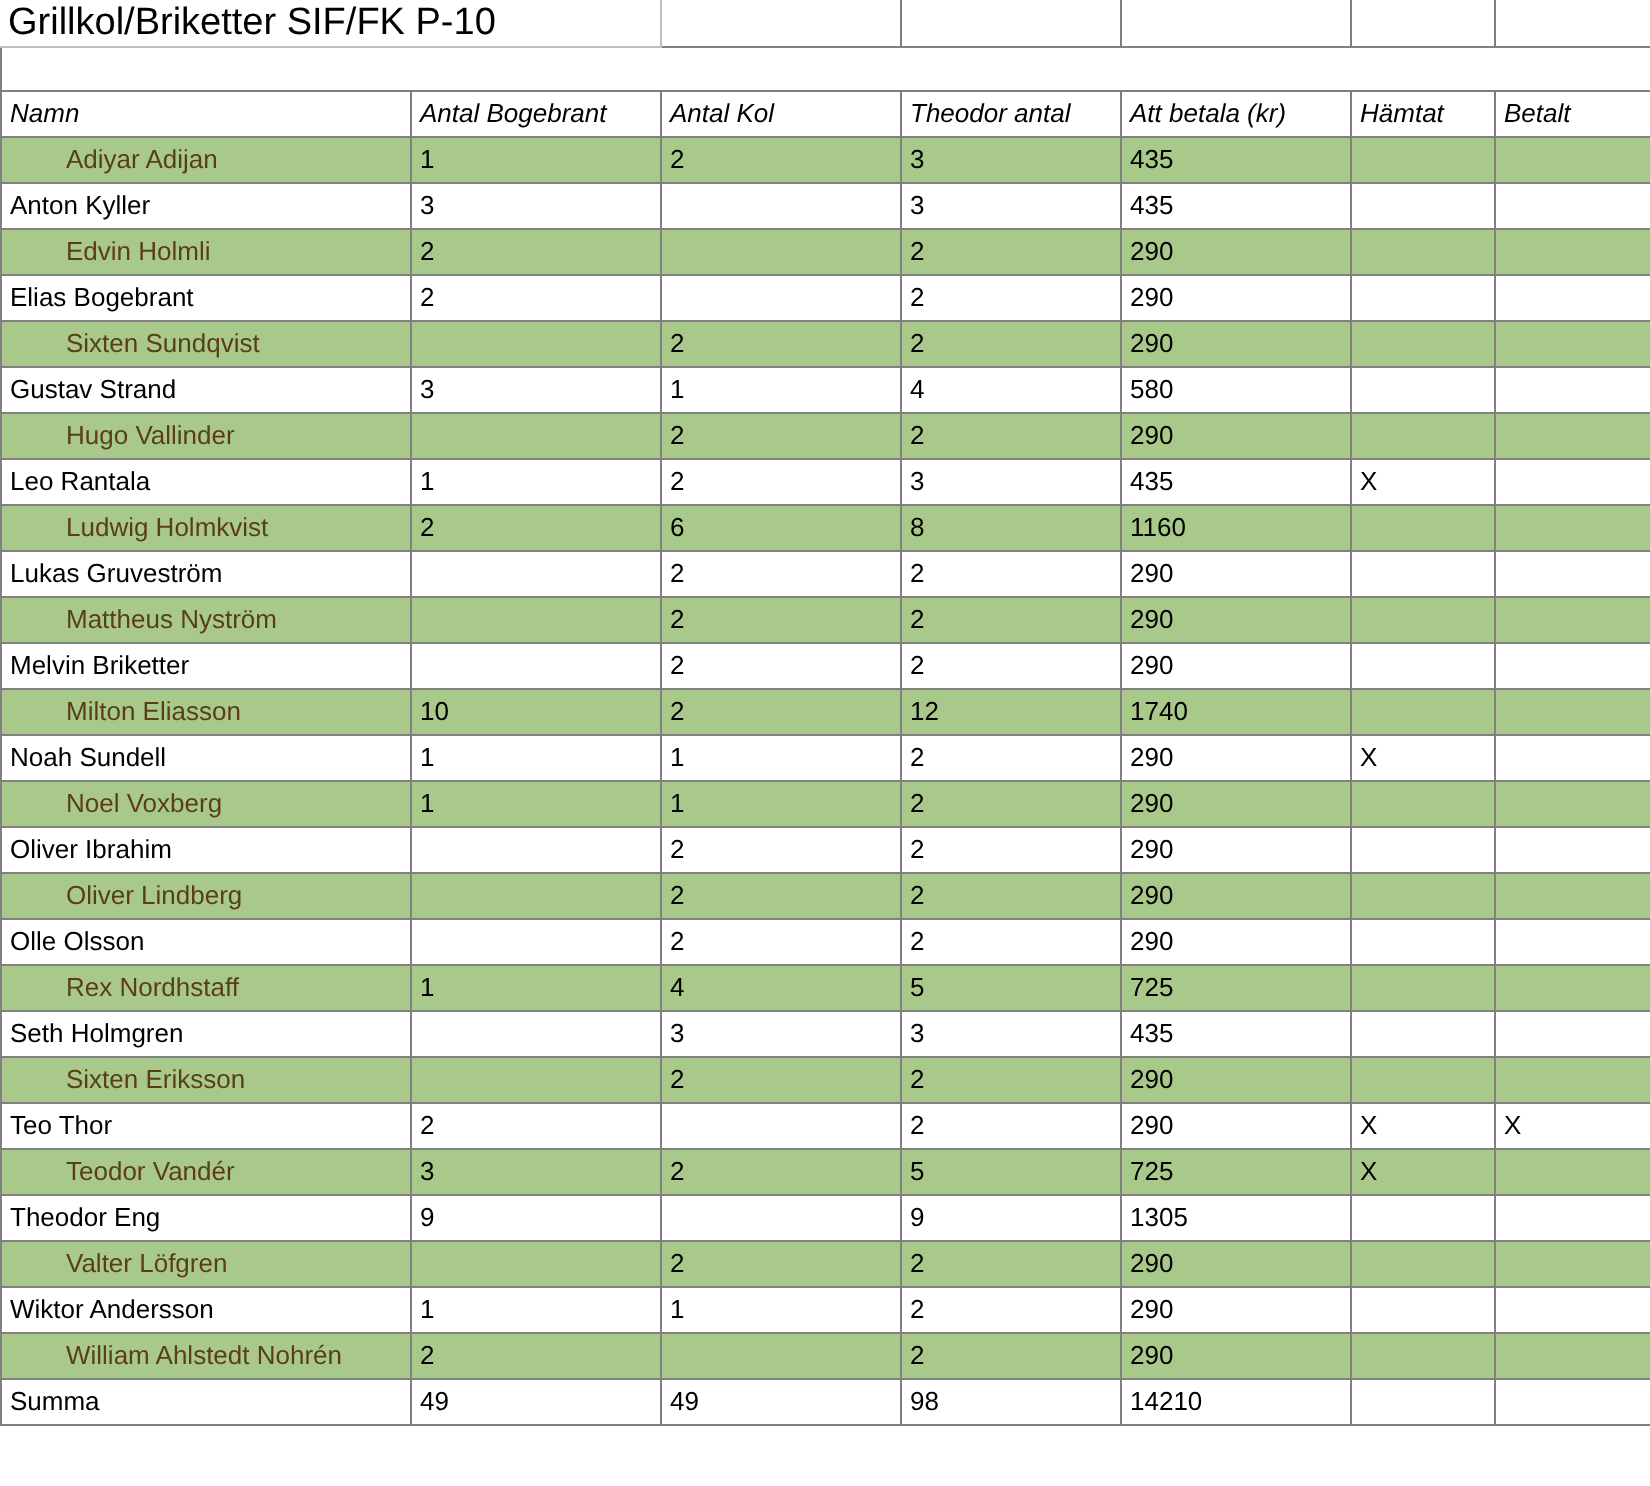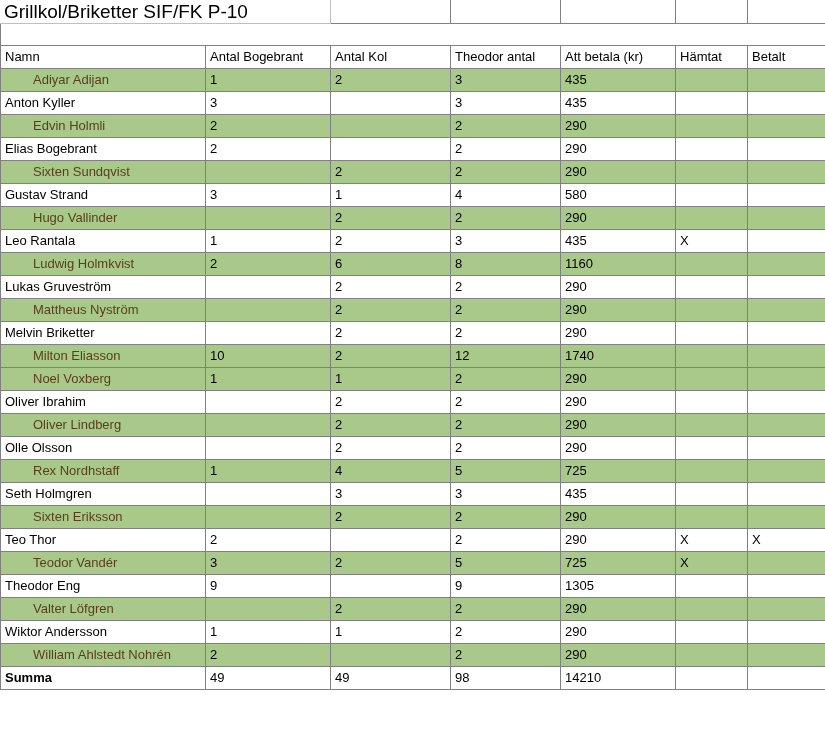--- a/index.html
+++ b/index.html
@@ -63,20 +63,21 @@
     background: #ffffff;
   }
   
   .head-row td {
     font-weight: bold;
     font-size: 13px;
     background: #ffffff;
     border: 1px solid #000000;
     height: 23px;
     line-height: 23px;
+    font-style: italic;
   }
   
   .data-row td {
     border: 1px solid #a6a6a6;
   }
   .data-row.green td {
     background: #a9c98b;
   }
   .data-row.green td.name {
     color: #5a3e1b;
@@ -91,21 +92,21 @@
   td.mark {
     text-align: center;
   }
   
   .sum-row td {
     background: #a7c0dd;
     font-weight: normal;
     border: 1px solid #7f7f7f;
     border-top: 2px solid #000000;
   }
-  .sum-row td.name { font-weight: bold; }
+  .sum-row td.name { font-weight: normal; }
   
   col.c-name { width: 205px; }
   col.c-brik { width: 125px; }
   col.c-kol  { width: 120px; }
   col.c-tot  { width: 110px; }
   col.c-bet  { width: 115px; }
   col.c-ham  { width: 72px; }
   col.c-betalt { width: 78px; }
 </style>
 </head>
@@ -253,20 +254,29 @@
         </tr>
         <tr class="data-row green">
           <td class="name">Milton Eliasson</td>
           <td class="num">10</td>
           <td class="num">2</td>
           <td class="num">12</td>
           <td class="num">1740</td>
           <td class="mark"></td>
           <td class="mark"></td>
         </tr>
+        <tr class="data-row white">
+          <td class="name">Noah Sundell</td>
+          <td class="num">1</td>
+          <td class="num">1</td>
+          <td class="num">2</td>
+          <td class="num">290</td>
+          <td class="mark">X</td>
+          <td class="mark"></td>
+        </tr>
         <tr class="data-row green">
           <td class="name">Noel Voxberg</td>
           <td class="num">1</td>
           <td class="num">1</td>
           <td class="num">2</td>
           <td class="num">290</td>
           <td class="mark"></td>
           <td class="mark"></td>
         </tr>
         <tr class="data-row white">

